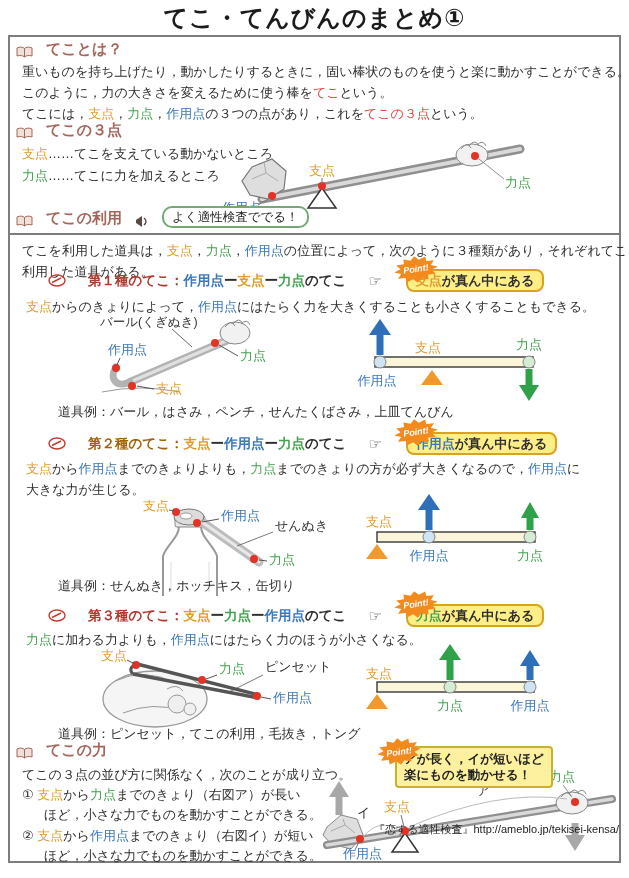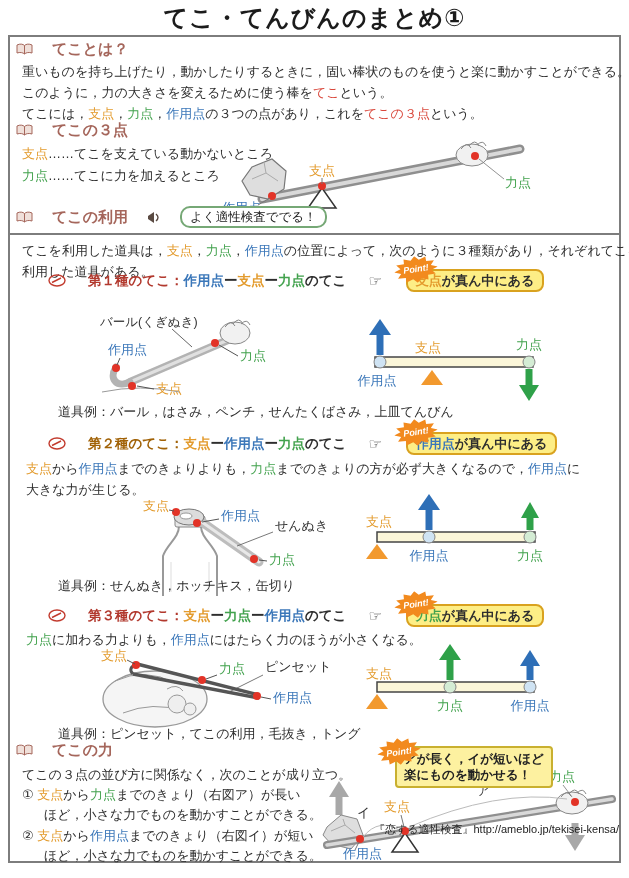--- a/index.html
+++ b/index.html
@@ -11,21 +11,21 @@
   .title{
     position:absolute;top:2px;left:0;width:629px;text-align:center;
     font-size:24px;font-weight:bold;color:#1b1b1b;letter-spacing:1px;
   }
   .doc-box{
     position:absolute;left:8px;top:35px;width:609px;height:824px;
     border:2px solid #7d7d7d;background:#fff;
   }
   .divider{position:absolute;left:0;top:196px;width:100%;border-top:2px solid #7d7d7d;}
   .h-sec{
-    display:flex;align-items:center;gap:19px;
+    display:flex;align-items:flex-end;gap:13px;
     color:#a5665b;font-size:15px;font-weight:bold;white-space:nowrap;
   }
   .p13{font-size:13px;line-height:21px;white-space:nowrap;}
   .type-row{display:flex;align-items:center;gap:22px;font-size:13.5px;font-weight:bold;white-space:nowrap;}
   .tools{font-size:13px;white-space:nowrap;}
   .pbadge{
     position:relative;background:#fdee86;border:2px solid #d9a21f;border-radius:8px;
     padding:0 8px;font-size:13px;font-weight:bold;line-height:19px;margin-left:2px;white-space:nowrap;
   }
   .point-star{
@@ -122,20 +122,21 @@
         <ellipse cx="9" cy="6.5" rx="8" ry="5.5" fill="none" stroke="#c23b2e" stroke-width="1.4"></ellipse>
         <line x1="4" y1="8.5" x2="13" y2="4" stroke="#c23b2e" stroke-width="1.4"></line>
       </svg>
     <span><span style="color: rgb(178, 57, 46);">第１種のてこ：</span><span style="color: rgb(59, 119, 185);">作用点</span><span>ー</span><span style="color: rgb(227, 155, 45);">支点</span><span>ー</span><span style="color: rgb(67, 162, 78);">力点</span><span>のてこ</span></span>
     <span class="hand-glyph">☞</span>
     <span class="pbadge">
       <span class="point-star">Point!</span>
       <span><span style="color: rgb(227, 155, 45);">支点</span><span>が真ん中にある</span></span>
     </span>
   </div>
+  <div class="p13 abs" style="left:16px;top:259px"><span style="color: rgb(227, 155, 45);">支点</span><span>からのきょりによって，</span><span style="color: rgb(59, 119, 185);">作用点</span><span>にはたらく力を大きくすることも小さくすることもできる。</span></div>
 
   <svg class="abs" style="left:82px;top:277px" width="185" height="88" viewBox="0 0 185 88">
     <text x="8" y="12" class="sm" fill="#333">バール(くぎぬき)</text>
     <line x1="80" y1="15" x2="100" y2="33" stroke="#666" stroke-width="1"></line>
     <path d="M10,78 Q48,70 88,78" stroke="#999" fill="none"></path>
     <line x1="38" y1="68" x2="150" y2="20" stroke="#b3b3b3" stroke-width="8" stroke-linecap="round"></line>
     <line x1="38" y1="68" x2="150" y2="20" stroke="#e0e0e0" stroke-width="3" stroke-linecap="round"></line>
     <path d="M38,68 C26,74 16,66 24,53" stroke="#b3b3b3" stroke-width="7" fill="none" stroke-linecap="round"></path>
     <ellipse cx="143" cy="19" rx="15" ry="11" fill="#f1f1f1" stroke="#888"></ellipse>
     <path d="M133,13 q6,-8 10,-1 M141,10 q6,-8 10,0 M149,10 q6,-6 9,1" stroke="#888" fill="none"></path>

